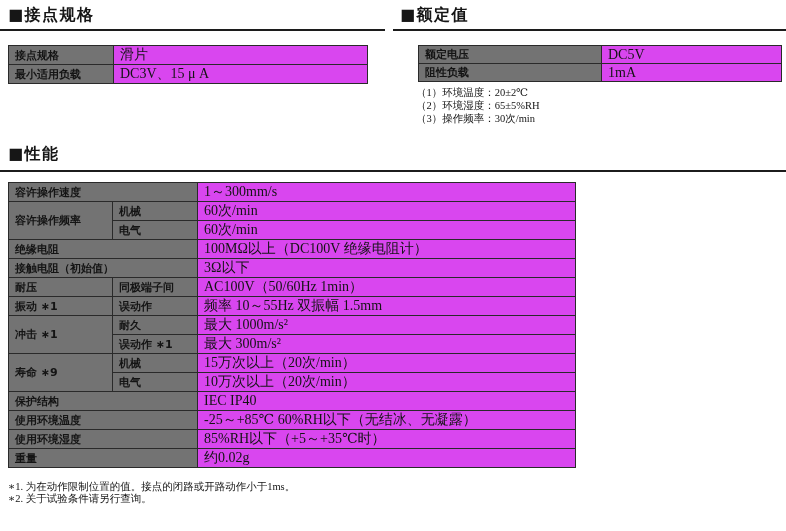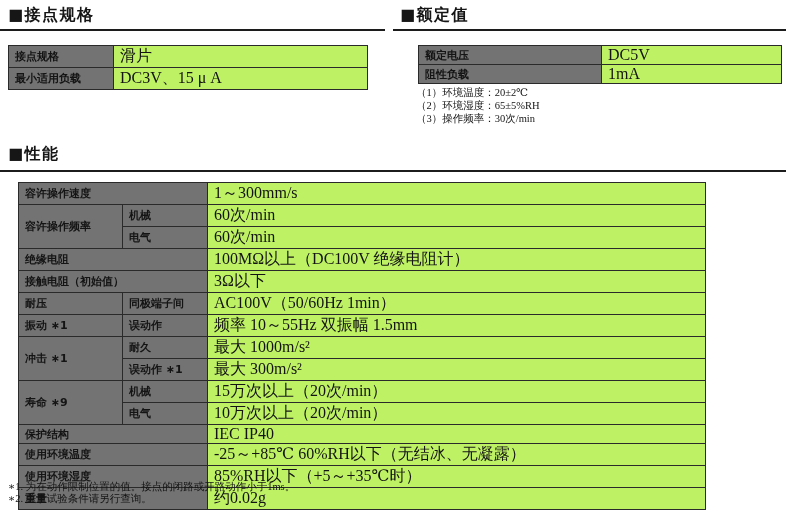--- a/index.html
+++ b/index.html
@@ -17,21 +17,21 @@
   table.spec {
     border-collapse:collapse; table-layout:fixed;
     border:1.5px solid #2a2a2a;
   }
   table.spec td { border:1px solid #2a2a2a; height:17px; padding:0 6px; vertical-align:middle; overflow:hidden; white-space:nowrap; }
   td.lbl {
     background:#737373; font-weight:bold; font-size:11px;
     font-family:"DejaVu Sans","Liberation Sans",sans-serif;
   }
   td.val {
-    background:#bef264; font-size:16px;
+    background:#d946ef; font-size:14px;
     font-family:"Liberation Serif","DejaVu Serif",serif;
   }
   table.perf td { height:18px; }
   .notes { font-size:10.5px; line-height:13.2px; font-family:"Liberation Serif","DejaVu Serif",serif; color:#141414; }
   .notes .indent { margin-left:14px; }
   .notes-bottom { font-size:10.5px; line-height:12px; font-family:"Liberation Serif","DejaVu Serif",serif; color:#141414; }
   .notes div { white-space:nowrap; }
 </style>
 </head>
 <body>
@@ -78,21 +78,21 @@
 
 <div class="abs notes" style="left:402px; top:86px;">
   <div class="indent">（1）环境温度：20±2℃</div>
   <div class="indent">（2）环境湿度：65±5%RH</div>
   <div class="indent">（3）操作频率：30次/min</div>
 </div>
 
 <div class="abs sec-title" style="left:8px; top:144px;text-align:center;">■性能</div>
 <div class="abs rule" style="left:0; top:170px; width:786px;"></div>
 
-<table class="spec perf abs" style="left:18px; top:182px; width:688px;">
+<table class="spec perf abs" style="left:8px; top:182px; width:568px;">
   <colgroup>
       <col style="width:104px">
       <col style="width:85px">
       <col>
     </colgroup>
   <tbody>
       <tr>
     <td class="lbl" colspan="2">容许操作速度</td>
     <td class="val">1～300mm/s</td>
   </tr>

